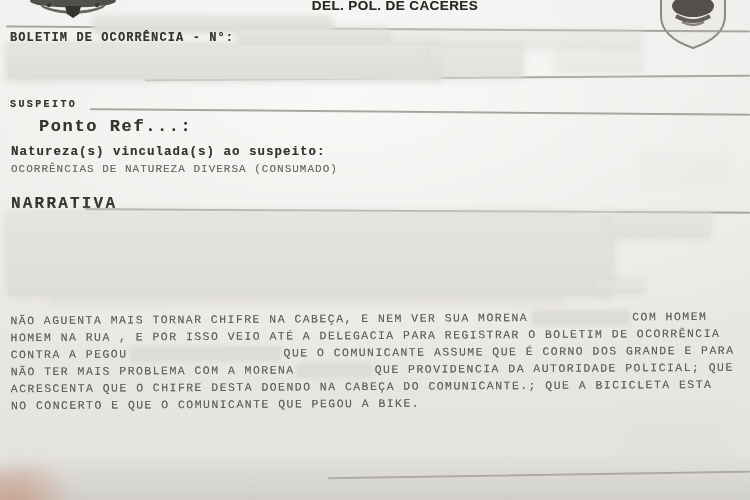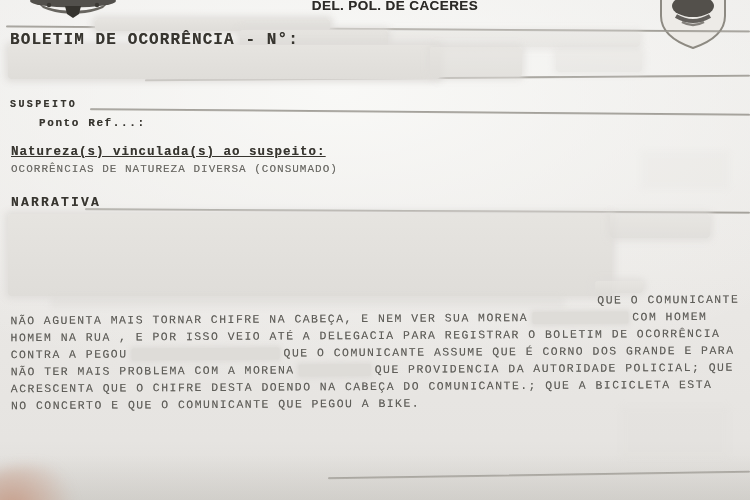--- a/index.html
+++ b/index.html
@@ -49,40 +49,39 @@
 <div class="rule" style="left:85px;top:210px;width:665px;transform:rotate(.3deg);"></div>
 <div class="rule" style="left:328px;top:474px;width:422px;transform:rotate(-.9deg);opacity:.75;"></div>
 
 <div class="redact" style="left:95px;top:19px;width:235px;height:12px;"></div>
 <div class="redact" style="left:240px;top:30px;width:148px;height:18px;"></div>
 <div class="redact" style="left:390px;top:32px;width:250px;height:15px;opacity:.55;"></div>
 <div class="redact" style="left:8px;top:45px;width:432px;height:34px;"></div>
 <div class="redact" style="left:430px;top:47px;width:92px;height:30px;opacity:.8;"></div>
 <div class="redact" style="left:556px;top:50px;width:86px;height:22px;opacity:.45;"></div>
 
-<div class="abs hd" style="left:10px;top:31px;font-size:16px;letter-spacing:1.1px;white-space:nowrap;">BOLETIM DE OCORRÊNCIA - N°:</div>
+<div class="abs hd" style="left:10px;top:31px;font-size:12px;letter-spacing:1.1px;white-space:nowrap;">BOLETIM DE OCORRÊNCIA - N°:</div>
 
 <div class="abs hd" style="left:10px;top:99px;font-size:10px;letter-spacing:2.4px;">SUSPEITO</div>
 
-<div class="abs hd" style="left:11px;top:117px;font-size:11px;letter-spacing:1.6px;padding-left:28px;">Ponto Ref...:</div>
+<div class="abs hd" style="left:11px;top:117px;font-size:17px;letter-spacing:1.6px;padding-left:28px;">Ponto Ref...:</div>
 
-<div class="abs hd" style="left:11px;top:145px;font-size:12.5px;letter-spacing:1px;text-decoration:underline;">Natureza(s) vinculada(s) ao suspeito:</div>
+<div class="abs hd" style="left:11px;top:145px;font-size:12.5px;letter-spacing:1px;">Natureza(s) vinculada(s) ao suspeito:</div>
 
 <div class="abs typ" style="left:11px;top:163px;font-size:11px;letter-spacing:1px;color:#6b6a65;">OCORRÊNCIAS DE NATUREZA DIVERSA (CONSUMADO)</div>
 
-<div class="abs hd" style="left:11px;top:195px;font-size:13px;letter-spacing:2.2px;">NARRATIVA</div>
+<div class="abs hd" style="left:11px;top:195px;font-size:16px;letter-spacing:2.2px;">NARRATIVA</div>
 
 <div class="redact" style="left:8px;top:214px;width:604px;height:82px;"></div>
 <div class="redact" style="left:610px;top:214px;width:100px;height:24px;opacity:.8;"></div>
 <div class="redact" style="left:595px;top:281px;width:48px;height:12px;opacity:.85;"></div>
 <div class="ghost" style="left:50px;top:296px;width:515px;height:12px;"></div>
 
 <div class="abs" style="left:0;top:0;width:750px;height:500px;transform:rotate(-.35deg);">
 
-  <div class="narrline typ" style="left:597px;top:295px;">QUE O COMUNICANTE</div>
 
   <div class="narrline typ" style="top:312px;"><span>NÃO AGUENTA MAIS TORNAR CHIFRE NA CABEÇA, E NEM VER SUA MORENA</span><span class="redact-inline" style="width:96px;"></span><span>COM HOMEM</span></div>
 
   <div class="narrline typ" style="top:329px;">HOMEM NA RUA , E POR ISSO VEIO ATÉ A DELEGACIA PARA REGISTRAR O BOLETIM DE OCORRÊNCIA</div>
 
   <div class="narrline typ" style="top:346px;"><span>CONTRA A PEGOU</span><span class="redact-inline" style="width:148px;"></span><span>QUE O COMUNICANTE ASSUME QUE É CORNO DOS GRANDE E PARA</span></div>
 
   <div class="narrline typ" style="top:363px;"><span>NÃO TER MAIS PROBLEMA COM A MORENA</span><span class="redact-inline" style="width:72px;"></span><span>QUE PROVIDENCIA DA AUTORIDADE POLICIAL; QUE</span></div>
 
   <div class="narrline typ" style="top:380px;">ACRESCENTA QUE O CHIFRE DESTA DOENDO NA CABEÇA DO COMUNICANTE.; QUE A BICICLETA ESTA</div>

